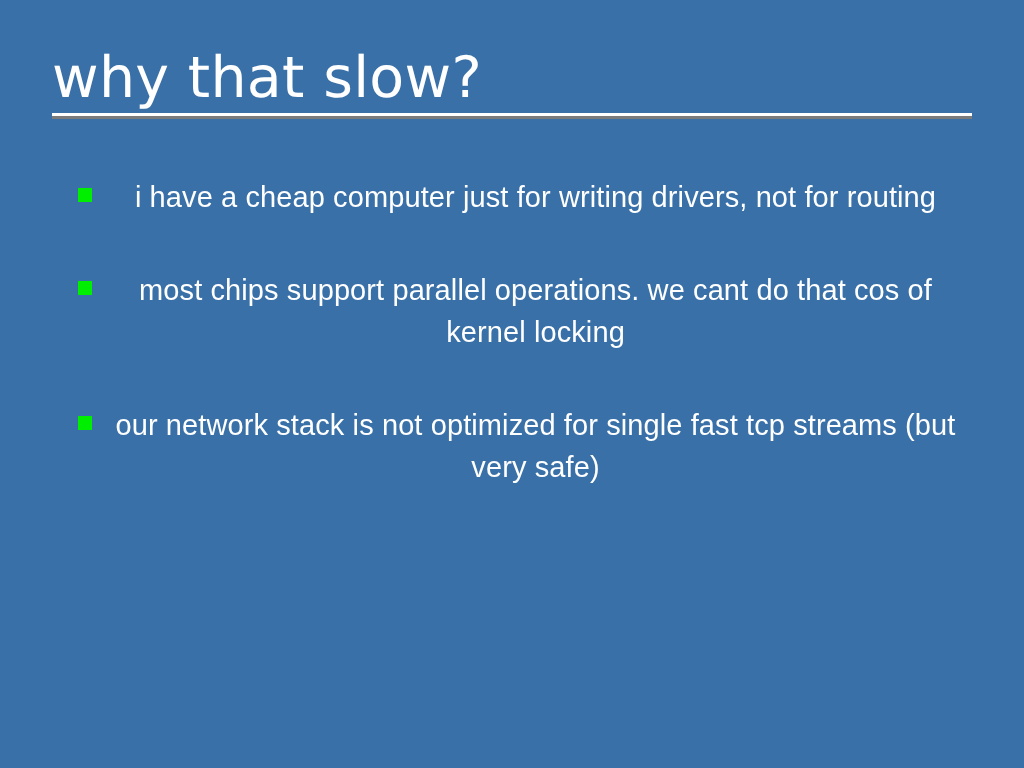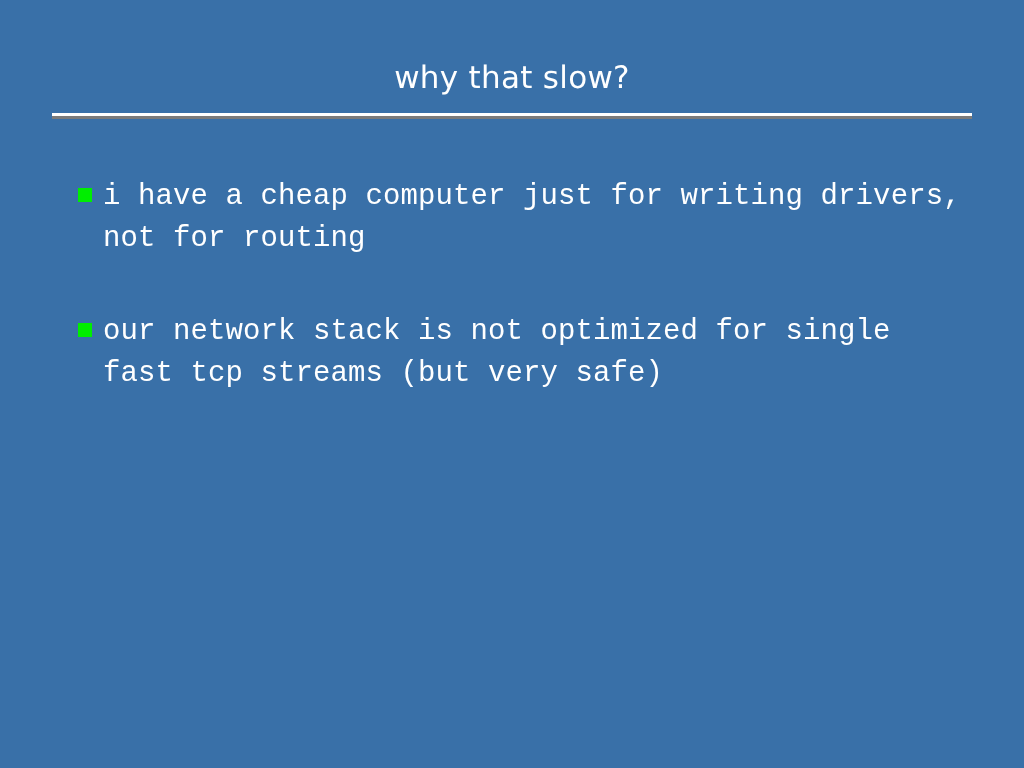--- a/index.html
+++ b/index.html
@@ -24,28 +24,27 @@
   
   #title-block {
     position: absolute;
     left: 52px;
     top: 50px;
     width: 920px;
   }
 
   #slide-title {
     font-family: "DejaVu Sans", sans-serif;
-    font-size: 31px;
+    font-size: 57px;
     font-weight: 400;
     line-height: 56px;
     color: #ffffff;
     letter-spacing: 0.3px;
     white-space: nowrap;
     text-rendering: geometricPrecision;
-    text-align: center;
   }
 
   
   #title-rule {
     position: absolute;
     left: 52px;
     top: 113px;
     width: 920px;
     height: 6px;
   }
@@ -64,24 +63,25 @@
     left: 78px;
     top: 176px;
     width: 890px;
   }
 
   .bullet-item {
     position: relative;
     padding-left: 25px;
     margin-bottom: 51px;
     color: #ffffff;
-    font-family: Liberation Mono, monospace;
+    font-family: Liberation Sans, sans-serif;
     font-size: 29px;
     line-height: 42px;
     letter-spacing: 0.1px;
+    text-align: center;
   }
   .bullet-item:last-child {
     margin-bottom: 16px;
   }
 
   .bullet-marker {
     position: absolute;
     left: 0;
     top: 12px;
     width: 14px;
@@ -107,20 +107,24 @@
     <div class="rule-shadow" style="background: rgb(123, 123, 123);"></div>
   </div>
 
   <div id="body-list">
 
     <div class="bullet-item" style="color: rgb(255, 255, 255);">
       <span class="bullet-marker" style="background: rgb(0, 238, 0);"></span>
       <span class="bullet-text">i have a cheap computer just for writing drivers, not for routing</span>
     </div>
 
+    <div class="bullet-item" style="color: rgb(255, 255, 255);">
+      <span class="bullet-marker" style="background: rgb(0, 238, 0);"></span>
+      <span class="bullet-text">most chips support parallel operations. we cant do that cos of kernel locking</span>
+    </div>
 
     <div class="bullet-item" style="color: rgb(255, 255, 255);">
       <span class="bullet-marker" style="background: rgb(0, 238, 0);"></span>
       <span class="bullet-text">our network stack is not optimized for single fast tcp streams (but very safe)</span>
     </div>
 
   </div>
 </div>
 
 </body></html>

